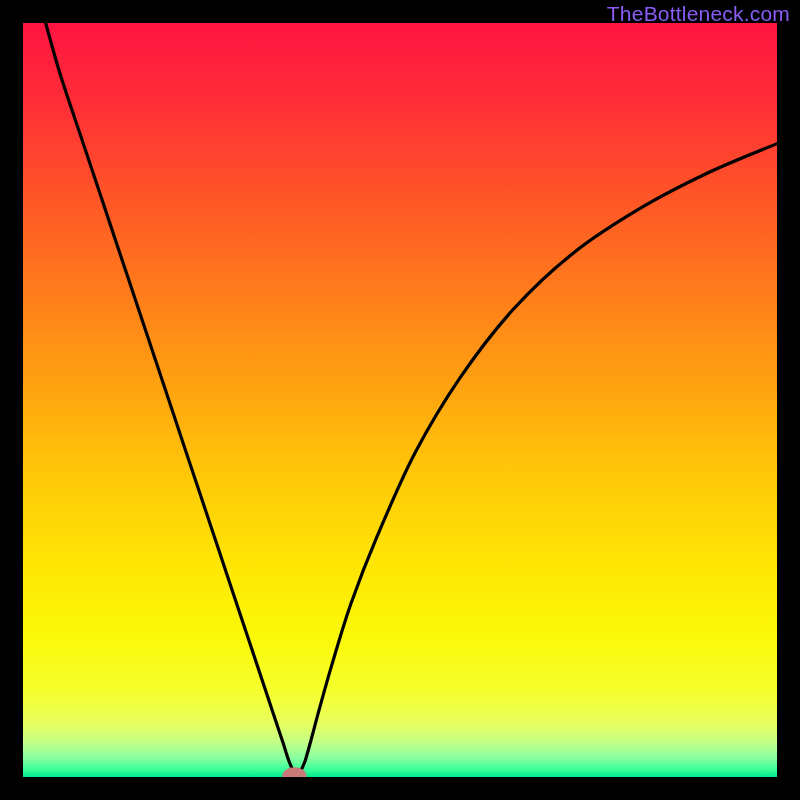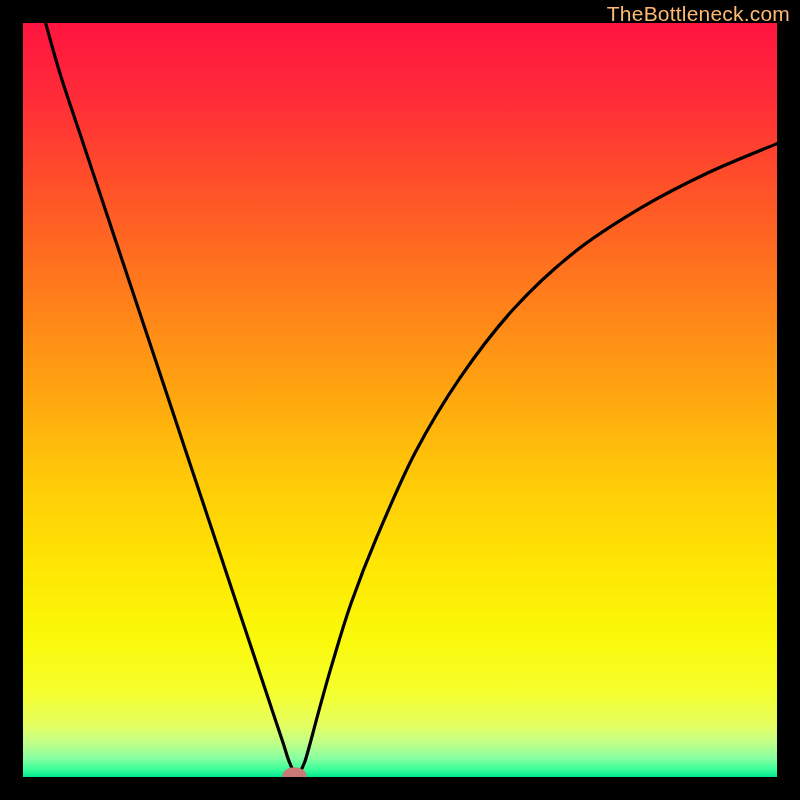--- a/index.html
+++ b/index.html
@@ -23,21 +23,21 @@
     position: absolute;
     left: 0;
     top: 0;
     width: 754px;
     height: 754px;
   }
   .watermark {
     position: absolute;
     top: 2px;
     right: 10px;
-    color: #fdba74;
+    color: #8b5cf6;
     font-size: 21px;
     font-weight: 500;
     letter-spacing: 0.2px;
     user-select: none;
   }
   svg {
     display: block;
   }
 </style>
 </head>

